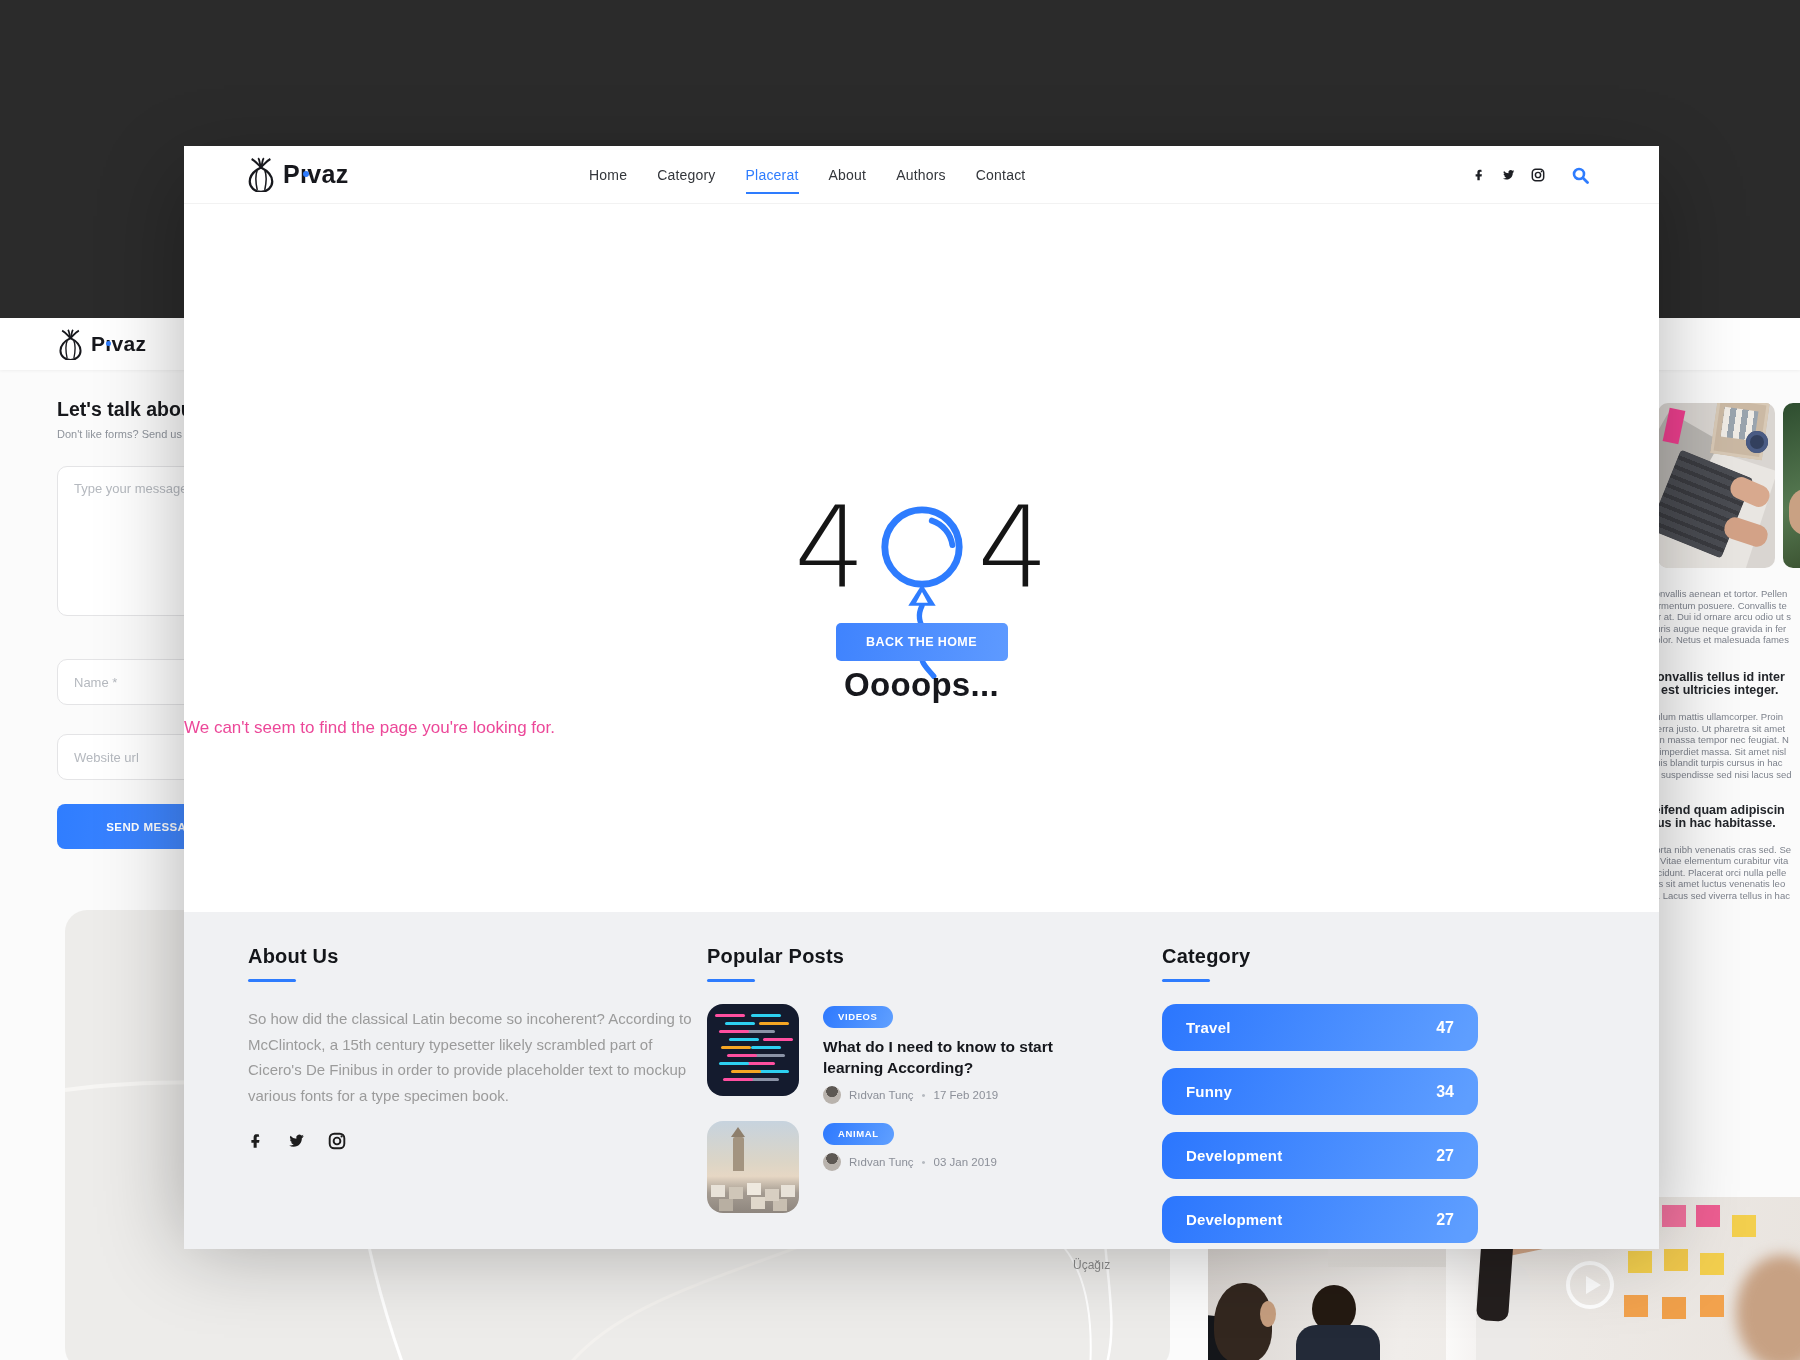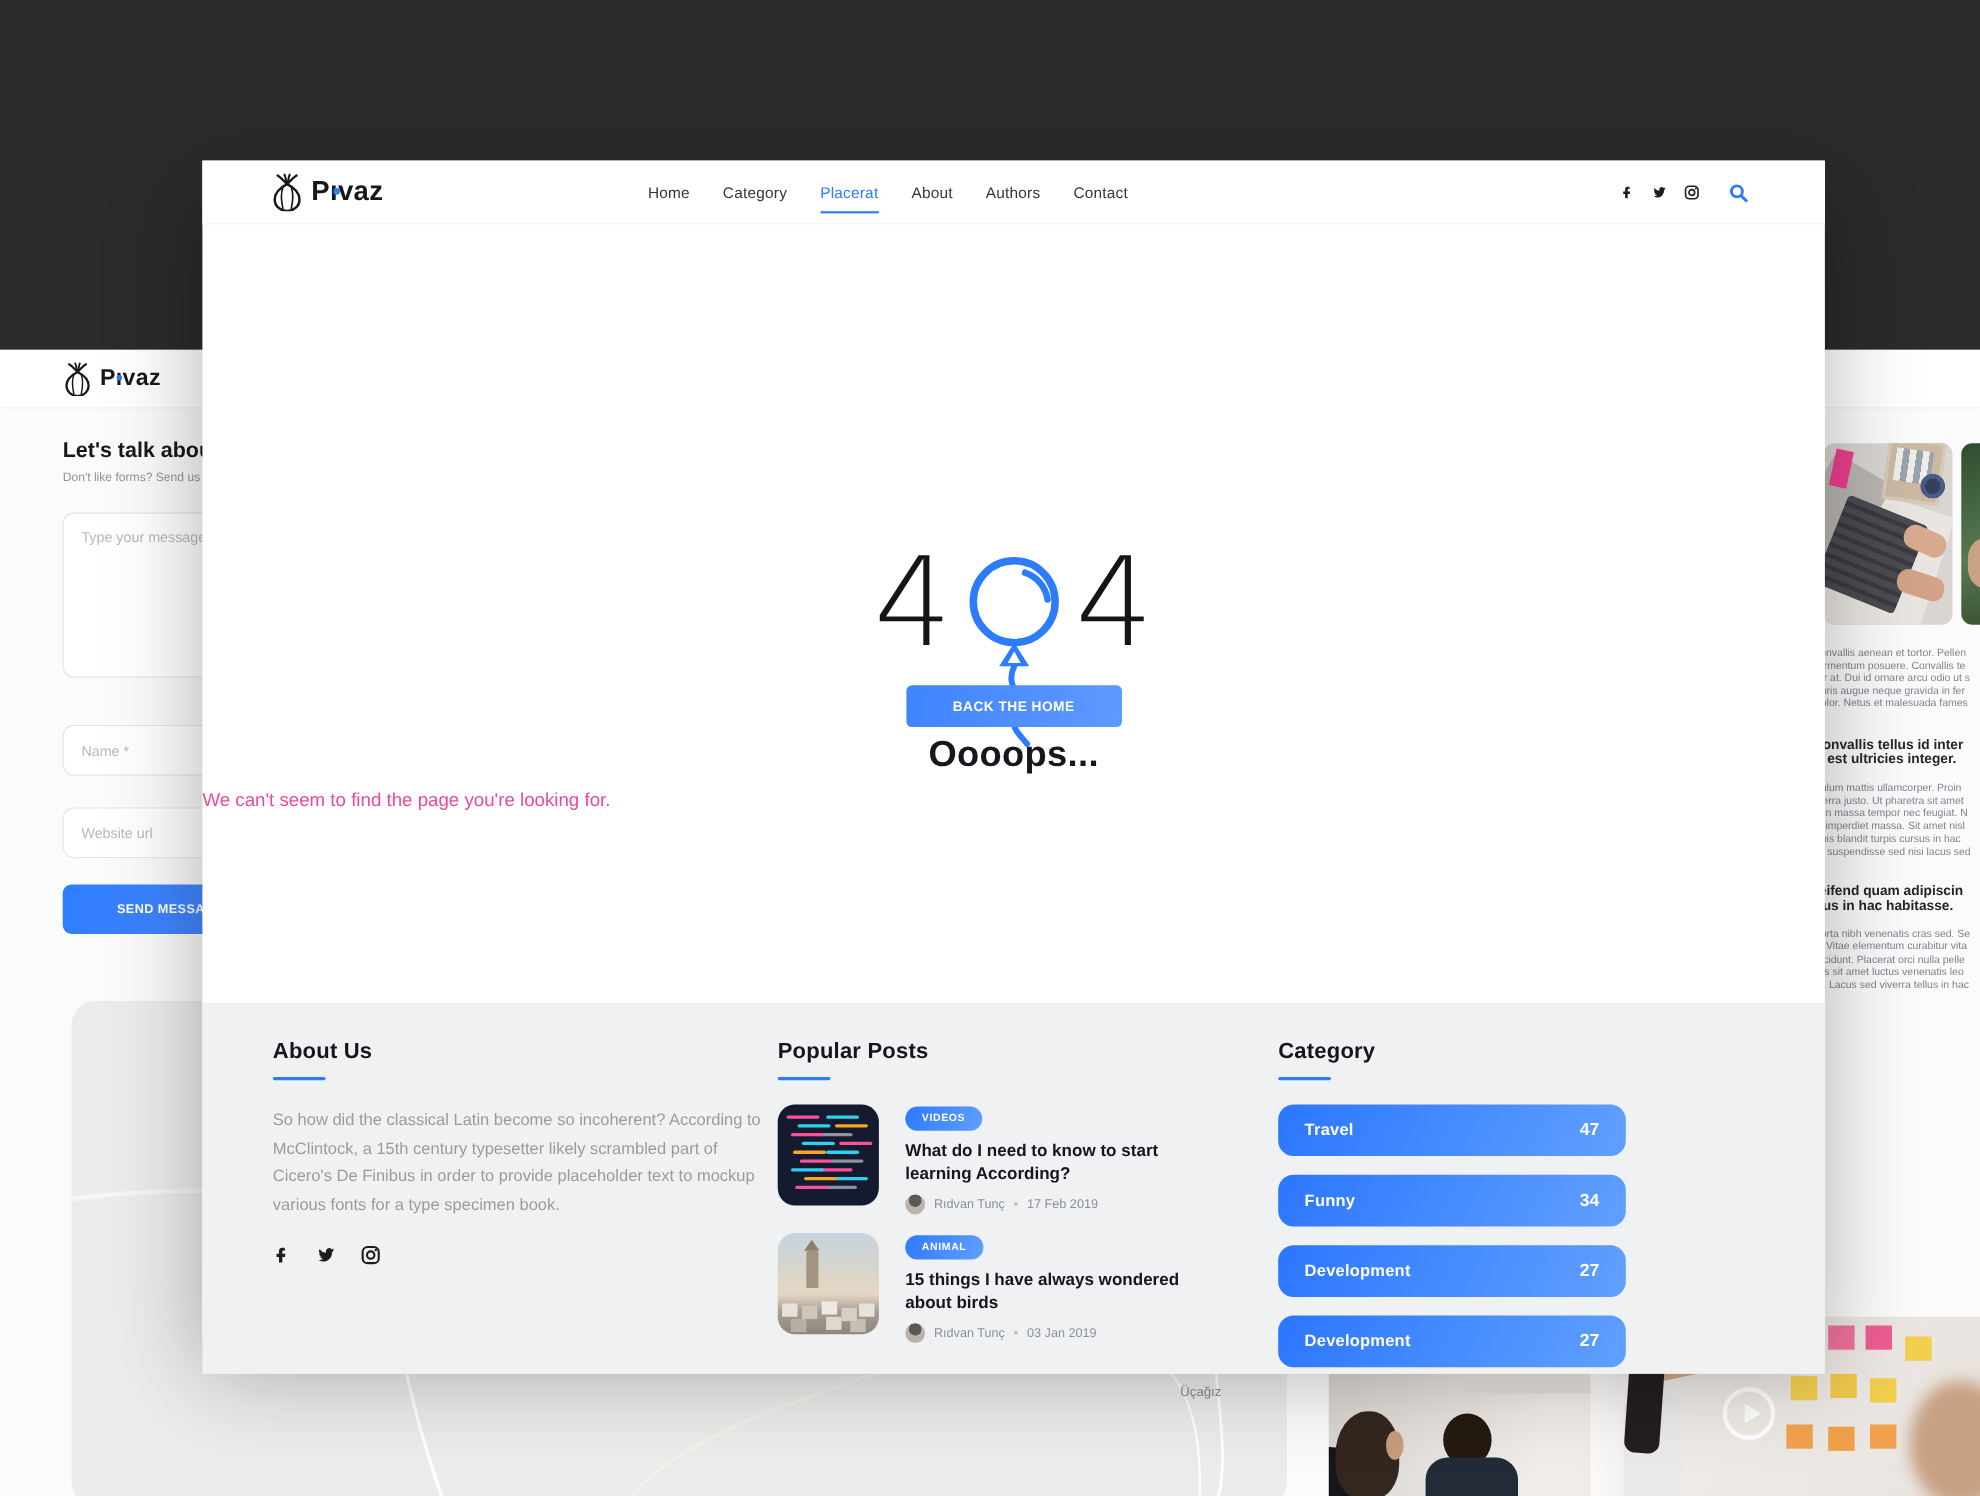--- a/index.html
+++ b/index.html
@@ -84,21 +84,21 @@
   .nav a.active{color:#2e7cfe;border-bottom:2px solid #2e7cfe;padding-bottom:9px;margin-bottom:-11px;}
   .mh-social{position:absolute;right:70px;top:0;height:58px;display:flex;align-items:center;gap:15px;}
   .mh-social .sicon{width:14px;height:14px;color:#1d1f24;display:flex;align-items:center;justify-content:center;cursor:pointer;}
   .mh-social .search{width:17px;height:17px;color:#2e7cfe;margin-left:12px;}
 
   .err-digits{position:absolute;left:0;top:346px;width:100%;display:flex;justify-content:center;align-items:flex-start;}
   .err-digit{font-size:112px;line-height:112px;font-weight:100;color:#151515;font-family:"DejaVu Sans","Liberation Sans",sans-serif;}
   .balloon{margin:10px 8px 0 8px;}
   .err-title{position:absolute;left:0;top:520px;width:100%;text-align:center;font-size:33px;font-weight:bold;color:#17181d;letter-spacing:.3px;margin:0;}
   .err-sub{position:absolute;left:0;top:572px;width:100%;text-align:left;font-size:17px;color:#ec4899;margin:0;}
-  .home-btn{position:absolute;left:50%;top:477px;transform:translateX(-50%);width:196px;height:38px;border:none;border-radius:5px;background:linear-gradient(100deg,#3f83fe,#5e9aff);color:#fff;font-size:12.5px;font-weight:bold;letter-spacing:.4px;cursor:pointer;}
+  .home-btn{position:absolute;left:50%;top:477px;transform:translateX(-50%);width:172px;height:38px;border:none;border-radius:5px;background:linear-gradient(100deg,#3f83fe,#5e9aff);color:#fff;font-size:12.5px;font-weight:bold;letter-spacing:.4px;cursor:pointer;}
 
   .modal-footer{position:absolute;left:0;top:766px;width:100%;height:337px;background:#f0f1f3;}
   .fcol h4{margin:0;font-size:20px;font-weight:bold;color:#14161a;letter-spacing:.2px;}
   .rule{width:48px;height:3px;border-radius:2px;background:#2e7cfe;margin-top:11px;}
   .col-about{position:absolute;left:64px;top:33px;width:445px;}
   .col-about p{margin:24px 0 0 0;font-size:15px;line-height:25.5px;color:#9b9b9b;}
   .foot-social{display:flex;gap:22px;margin-top:24px;}
   .foot-social .sicon{width:18px;height:18px;color:#1d1d1d;cursor:pointer;}
 
   .col-popular{position:absolute;left:523px;top:33px;width:420px;}
@@ -343,21 +343,20 @@
               </div>
             </div>
           </div>
           <div class="post">
             <div class="thumb thumb-city">
               <div class="tower"></div>
               <div class="city-blocks"></div>
             </div>
             <div class="pmeta">
               <span class="badge">ANIMAL</span>
-              <div class="ptitle">15 things I have always wondered about birds</div>
               <div class="pauthor">
                 <span class="avatar"></span>
                 <span>Rıdvan Tunç</span>
                 <span class="pdot">•</span>
                 <span>03 Jan 2019</span>
               </div>
             </div>
           </div>
         </div>
       </div>

